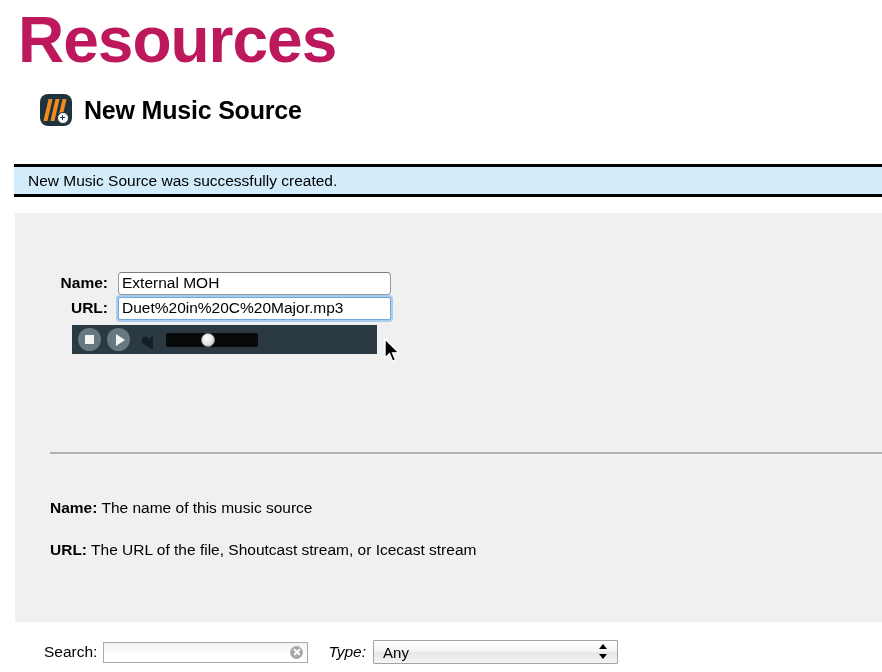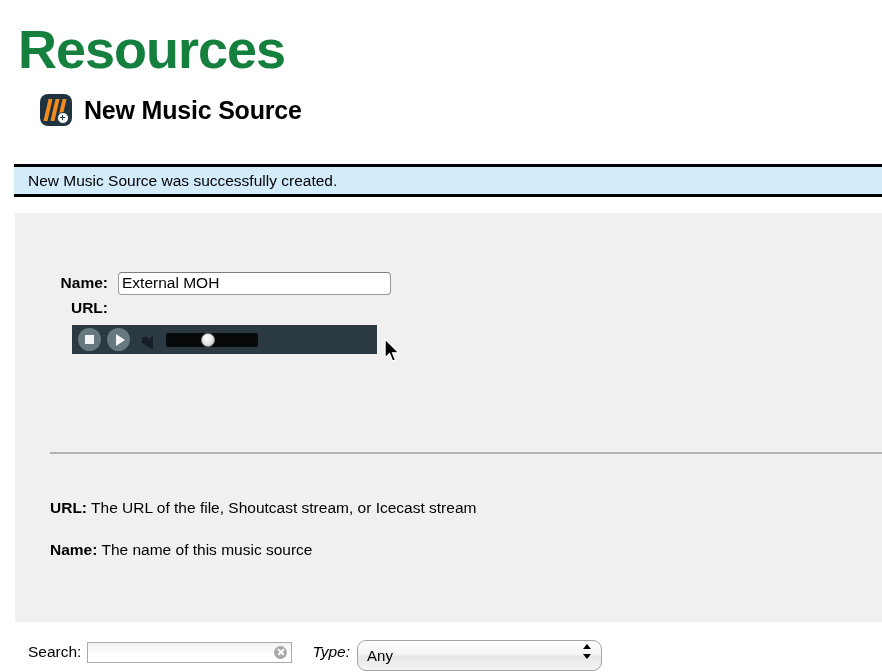--- a/index.html
+++ b/index.html
@@ -14,26 +14,26 @@
     color: #000000;
     overflow: hidden;
     position: relative;
     -webkit-font-smoothing: antialiased;
   }
 
   
   .page-title {
     position: absolute;
     left: 18px;
-    top: 17px;
-    font-size: 54px;
+    top: 8px;
+    font-size: 64px;
     font-weight: bold;
     letter-spacing: -1px;
     line-height: 64px;
-    color: #15803d;
+    color: #be185d;
   }
 
   .subhead {
     position: absolute;
     left: 40px;
     top: 90px;
     display: flex;
     align-items: center;
     gap: 12px;
     height: 40px;
@@ -274,21 +274,21 @@
   
   .bottom-bar {
     position: absolute;
     left: 0;
     top: 632px;
     width: 882px;
     height: 40px;
     background: #ffffff;
     display: flex;
     align-items: center;
-    padding-left: 28px;
+    padding-left: 44px;
     box-sizing: border-box;
   }
   .bb-label {
     font-size: 15.5px;
     color: #000;
     margin-right: 6px;
   }
   .search-wrap {
     position: relative;
     width: 205px;
@@ -333,24 +333,24 @@
   .type-label { margin-left: 20px; margin-right: 7px; font-style: italic; }
 
   .select-wrap {
     position: relative;
     width: 245px;
     height: 24px;
     flex: none;
   }
   .select-box {
     width: 100%;
-    height: 31px;
+    height: 24px;
     box-sizing: border-box;
     border: 1px solid #a4a4a4;
-    border-radius: 9px;
+    border-radius: 1px;
     background: linear-gradient(to bottom, #ffffff 0%, #f3f3f3 48%, #e6e6e6 52%, #f4f4f4 100%);
     font-size: 15px;
     display: flex;
     align-items: center;
     padding-left: 9px;
     color: #000;
     cursor: pointer;
   }
   .stepper {
     position: absolute;
@@ -400,20 +400,21 @@
 
 <div class="panel">
 
   <div class="form-area">
     <div class="form-row">
       <div class="form-label">Name:</div>
       <input class="text-input" type="text" value="External MOH" style="">
     </div>
     <div class="form-row">
       <div class="form-label">URL:</div>
+      <input class="text-input focused" type="text" value="Duet%20in%20C%20Major.mp3" style="">
     </div>
   </div>
 
   <div class="player">
     <div class="p-btn">
       <div class="stop-sq"></div>
     </div>
     <div class="p-btn">
       <div class="play-tri"></div>
     </div>
@@ -424,24 +425,24 @@
     <div class="vol-track">
       <div class="vol-knob" style="left: 35px;"></div>
     </div>
   </div>
 
 
   <div class="hr"></div>
 
   <div class="help">
     <p>
-      <b>URL:</b><span> The URL of the file, Shoutcast stream, or Icecast stream</span>
+      <b>Name:</b><span> The name of this music source</span>
     </p>
     <p>
-      <b>Name:</b><span> The name of this music source</span>
+      <b>URL:</b><span> The URL of the file, Shoutcast stream, or Icecast stream</span>
     </p>
   </div>
 
 </div>
 
 <div class="bottom-bar">
   <span class="bb-label">Search:</span>
   <span class="search-wrap">
     <input class="search-input" type="text" value="" style="">
     <span class="clear-btn"></span>

